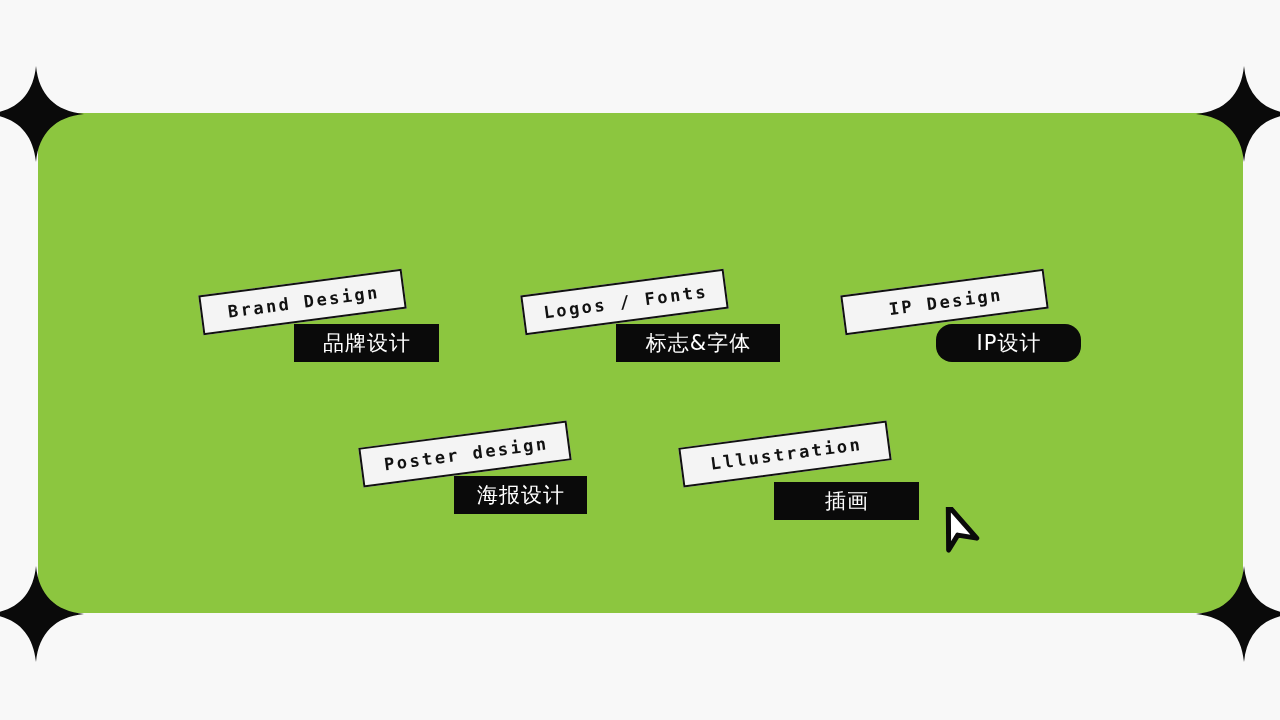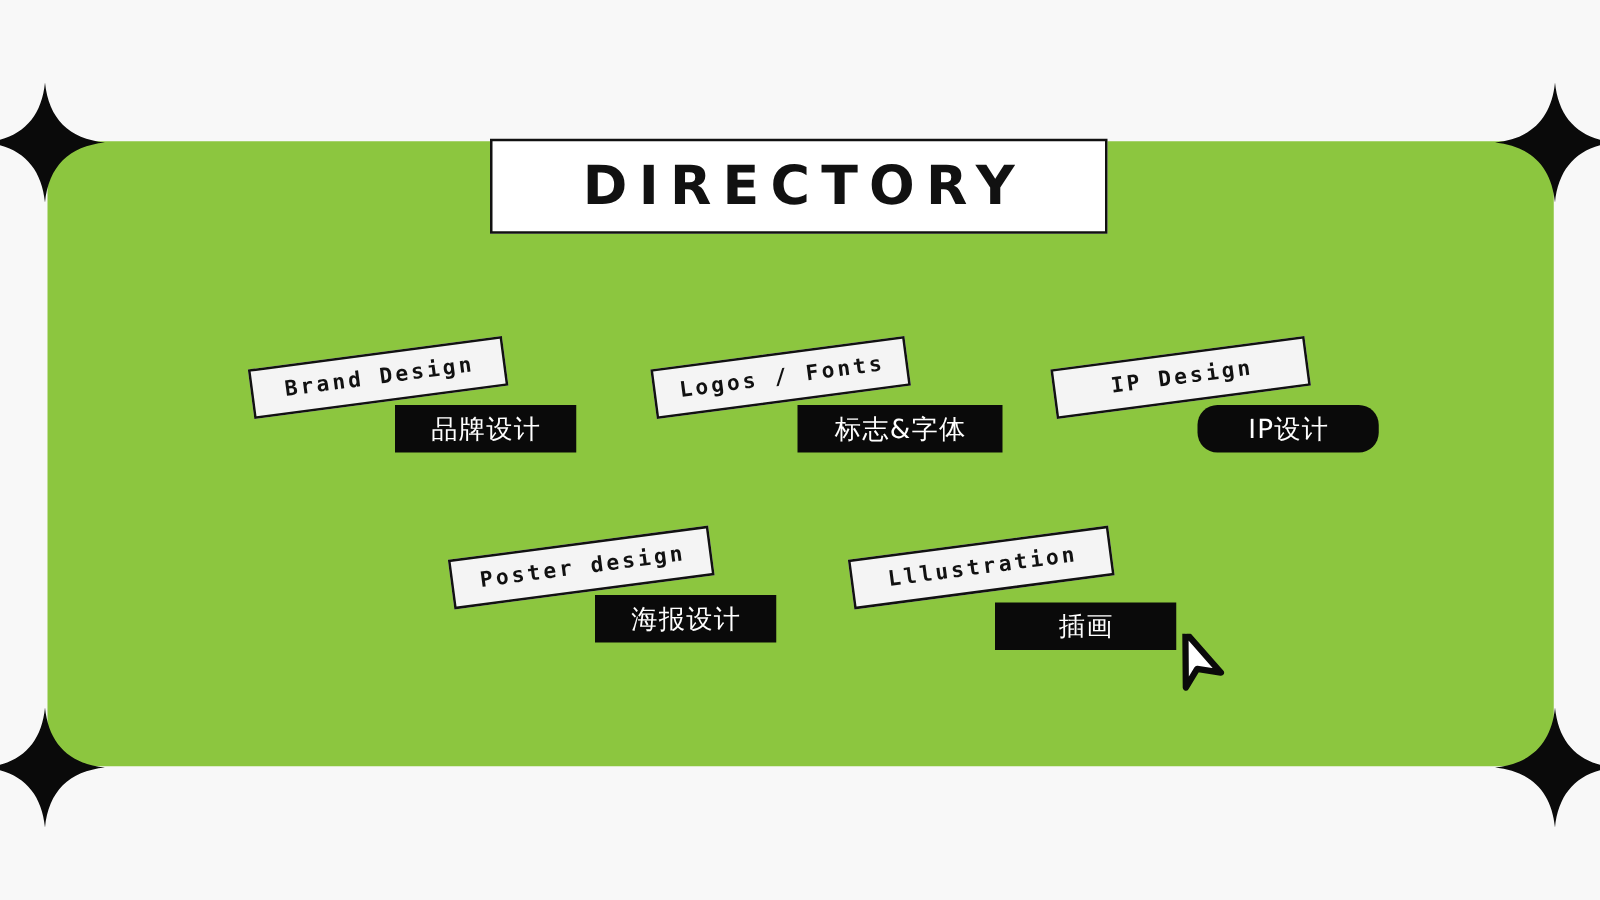--- a/index.html
+++ b/index.html
@@ -77,21 +77,20 @@
   }
 
   .cat-zh {
     position:absolute;
     background:#0a0a0a;
     height:38px;
     display:flex; align-items:center; justify-content:center;
     padding:0 16px;
     z-index:3;
     white-space:nowrap;
-    margin-left:22px;
   }
   .cat-zh span {
     font-family:"DejaVu Sans", sans-serif;
     font-weight:400;
     font-size:21px;
     letter-spacing:1px;
     color:#ffffff;
     line-height:1;
     text-indent:1px;
   }
@@ -104,21 +103,21 @@
   #cat-1 { left:522px; top:282px; }
   #cat-1 .cat-en { left:0;  top:0;  width:205px; transform:rotate(-7.5deg); }
   #cat-1 .cat-zh { left:94px; top:42px; width:164px; }
 
   #cat-2 { left:842px; top:282px; }
   #cat-2 .cat-en { left:0;  top:0;  width:205px; transform:rotate(-7.5deg); }
   #cat-2 .cat-zh { left:94px; top:42px; width:145px;border-radius:16px; }
 
   #cat-3 { left:360px; top:434px; }
   #cat-3 .cat-en { left:0;  top:0;  width:210px; transform:rotate(-7.5deg); }
-  #cat-3 .cat-zh { left:94px; top:42px; width:145px; }
+  #cat-3 .cat-zh { left:94px; top:42px; width:133px; }
 
   #cat-4 { left:680px; top:434px; }
   #cat-4 .cat-en { left:0;  top:0;  width:210px; transform:rotate(-7.5deg); }
   #cat-4 .cat-zh { left:94px; top:48px; width:145px; }
 
   
   #cursor {
     position:absolute;
     left:935px; top:507px;
     width:46px; height:48px;
@@ -148,23 +147,20 @@
     <svg viewBox="0 0 100 100" aria-hidden="true">
       <path d="M50 0 C53 30 70 47 100 50 C70 53 53 70 50 100 C47 70 30 53 0 50 C30 47 47 30 50 0 Z" fill="#0a0a0a"></path>
     </svg>
   </div>
   <div class="sparkle" id="sp-br">
     <svg viewBox="0 0 100 100" aria-hidden="true">
       <path d="M50 0 C53 30 70 47 100 50 C70 53 53 70 50 100 C47 70 30 53 0 50 C30 47 47 30 50 0 Z" fill="#0a0a0a"></path>
     </svg>
   </div>
 
-  <div id="title-box">
-    <div id="title-text">DIRECTORY</div>
-  </div>
 
   <div class="cat" id="cat-0">
     <div class="cat-en">
       <span>Brand Design</span>
     </div>
     <div class="cat-zh">
       <span>品牌设计</span>
     </div>
   </div>
 

